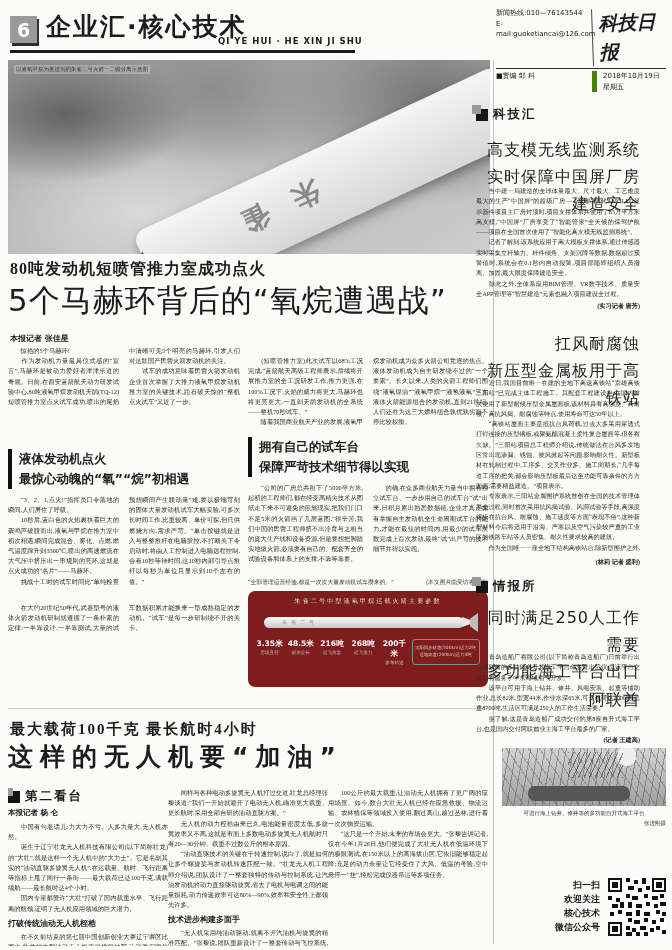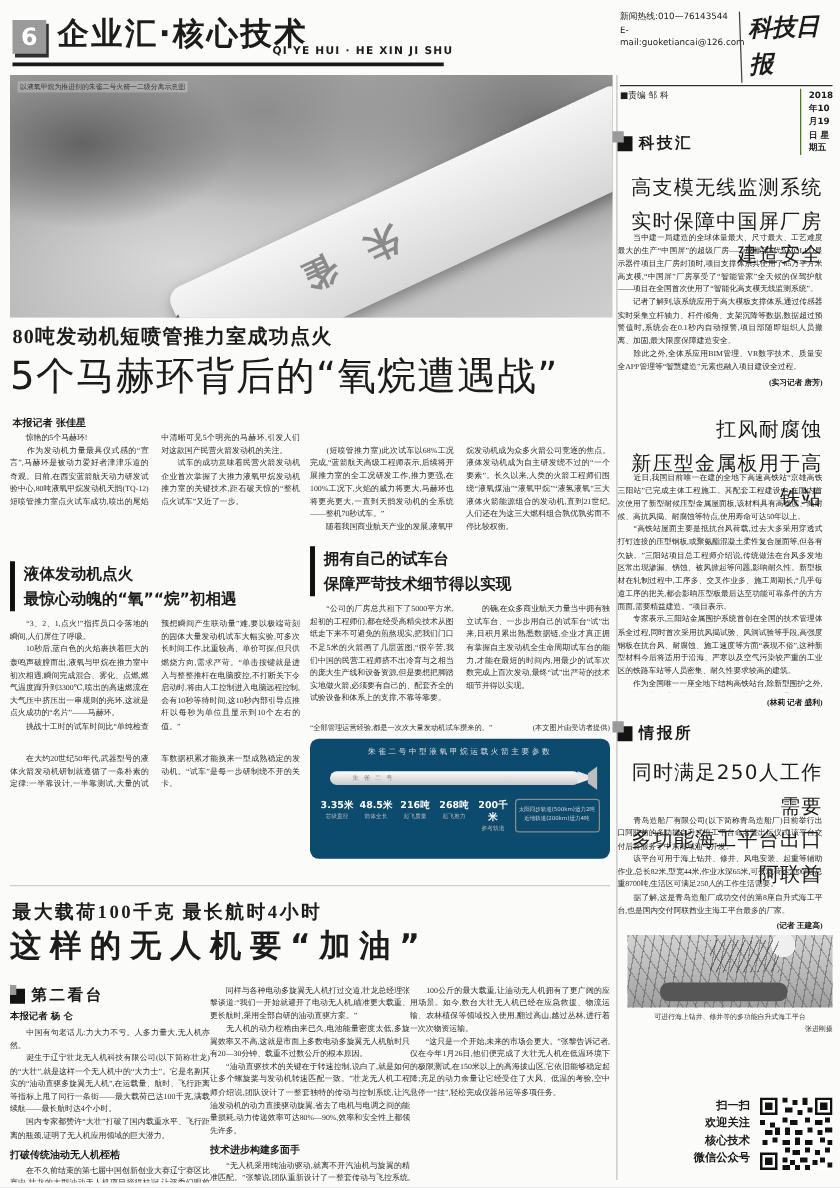--- a/index.html
+++ b/index.html
@@ -12,21 +12,21 @@
            color:#fff;font-weight:bold;font-size:19px;display:flex;align-items:center;justify-content:center;}
   .sectitle{left:46px;top:10px;font-size:25px;font-weight:bold;letter-spacing:2px;}
   .secpinyin{left:218px;top:36px;font-size:8.5px;font-weight:bold;letter-spacing:1px;}
   .header-rule{left:10px;top:50px;width:345px;height:3px;background:#1a1a1a;}
   .hdr-right{left:496px;top:8px;width:170px;font-size:7px;line-height:1.5;}
   .hdr-grid{display:grid;grid-template-columns:96px 1fr;}
   .hdr-contact{padding-right:5px;color:#222;}
   .hdr-mast{border-left:1px solid #444;padding-left:6px;font-size:19px;font-weight:bold;font-style:italic;
             transform:rotate(-2deg);font-family:"DejaVu Serif",serif;}
   .hdr-row2{border-top:1px solid #333;margin-top:3px;padding-top:2px;display:grid;grid-template-columns:96px 1fr;}
-  .hdr-date{border-left:1px solid #4d7c0f;padding-left:6px;font-weight:bold;margin-left:48px;}
+  .hdr-date{border-left:5px solid #4d7c0f;padding-left:6px;font-weight:normal;}
   
   .photo{left:8px;top:60px;width:482px;height:194px;overflow:hidden;background:
       radial-gradient(ellipse 200px 110px at 12% 28%, #636363 0%, rgba(99,99,99,0) 62%),
       radial-gradient(ellipse 240px 130px at 42% 15%, #8d8d8d 0%, rgba(141,141,141,0) 60%),
       radial-gradient(ellipse 300px 150px at 28% 78%, #d9d9d9 0%, rgba(217,217,217,0) 65%),
       radial-gradient(ellipse 230px 120px at 68% 85%, #c4c4c4 0%, rgba(196,196,196,0) 60%),
       radial-gradient(ellipse 260px 170px at 88% 20%, #757575 0%, rgba(117,117,117,0) 62%),
       linear-gradient(160deg,#9b9b9b 0%,#b4b4b4 50%,#cecece 100%);}
   .rocket-body{position:absolute;right:-40px;top:86px;width:400px;height:78px;border-radius:12px;
       background:linear-gradient(#f5f5f5,#d7d7d7);transform:rotate(-25deg);box-shadow:0 5px 12px rgba(0,0,0,.35);}
@@ -39,21 +39,21 @@
   .headline1{left:8px;top:280px;width:482px;font-size:31px;font-weight:normal;letter-spacing:1px;white-space:nowrap;}
   .byline{left:10px;top:333px;font-size:8px;font-weight:bold;}
   .bt{font-size:6.3px;line-height:1.62;text-align:justify;white-space:pre-line;color:#2b2b2b;overflow:hidden;}
   .cols2{column-count:2;column-gap:10px;}
   .grp-left{left:8px;top:346px;width:232px;height:356px;}
   .grp-right{left:248px;top:356px;width:240px;height:352px;}
   .sub{border-left:4px solid #111;padding-left:7px;font-weight:bold;font-size:12.5px;line-height:1.6;
        margin:7px 0 6px 0;white-space:pre-line;}
   .noteline{display:flex;justify-content:space-between;font-size:5.8px;margin:3px 0 4px 0;color:#333;}
   
-  .info{width:240px;height:96px;background:#0c4a6e;border-radius:7px;color:#eee;padding:6px 8px;box-sizing:border-box;}
+  .info{width:240px;height:96px;background:#7f1d1d;border-radius:7px;color:#eee;padding:6px 8px;box-sizing:border-box;}
   .info-title{text-align:center;font-size:6.2px;letter-spacing:2px;color:#ddd;}
   .info-rocket{position:relative;height:26px;margin-top:4px;}
   .irocket{position:absolute;left:8px;top:7px;width:200px;height:11px;border-radius:6px;
       background:linear-gradient(#fdfdfd,#c9c9c9);}
   .irocket .lbl{position:absolute;left:18px;top:1.5px;font-size:5px;color:#8a8a8a;letter-spacing:4px;}
   .inose{position:absolute;left:206px;top:7px;width:0;height:0;border-left:14px solid #e7e7e7;
       border-top:5.5px solid transparent;border-bottom:5.5px solid transparent;}
   .ifin{position:absolute;left:214px;top:3px;width:8px;height:19px;background:#bdbdbd;
       clip-path:polygon(0 30%,100% 0,100% 100%,0 70%);}
   .stats{display:flex;gap:4px;margin-top:3px;align-items:stretch;}
@@ -68,21 +68,21 @@
   .headline2{left:8px;top:740px;font-size:25px;font-weight:bold;letter-spacing:7px;white-space:nowrap;}
   .dcols{left:8px;top:788px;width:480px;height:158px;display:flex;}
   .dcol{flex:1;overflow:hidden;}
   .secmark{display:flex;align-items:center;gap:5px;font-size:12.5px;font-weight:bold;letter-spacing:2px;margin-bottom:3px;}
   .sq{width:12px;height:12px;background:#141414;position:relative;flex:0 0 auto;}
   .sq::before{content:"";position:absolute;left:-4px;top:-4px;width:9px;height:9px;background:#9a9a9a;}
   .dbyline{font-size:7.5px;font-weight:bold;margin:2px 0 4px 0;}
   .dsub{font-size:8px;font-weight:bold;margin:4px 0 3px 0;}
   
   .vrule{left:493px;top:60px;width:1px;height:884px;background:#c2c2c0;}
-  .rc{left:494px;width:164px;}
+  .rc{left:476px;width:164px;}
   .rtitle{font-size:16px;font-weight:normal;line-height:1.7;letter-spacing:1px;white-space:pre-line;text-align:right;}
   .rbody{font-size:6.2px;line-height:1.66;text-align:justify;white-space:pre-line;color:#2b2b2b;overflow:hidden;}
   .rcredit{font-size:6.2px;text-align:right;font-weight:bold;margin-top:2px;}
   .photo2{left:502px;top:748px;width:164px;height:58px;position:absolute;overflow:hidden;background:
       radial-gradient(circle 16px at 76% 14%, #efefef 0 60%, rgba(239,239,239,0) 61%),
       repeating-linear-gradient(100deg, rgba(85,85,85,.5) 0 1px, rgba(0,0,0,0) 1px 7px),
       repeating-linear-gradient(55deg, rgba(85,85,85,.4) 0 1px, rgba(0,0,0,0) 1px 9px),
       linear-gradient(#d4d4d4,#9f9f9f);}
   .photo2::after{content:"";position:absolute;bottom:5px;left:16%;width:62%;height:15px;background:#565656;border-radius:7px;}
   .photo2::before{content:"";position:absolute;top:4px;left:40%;width:34%;height:26px;background:

